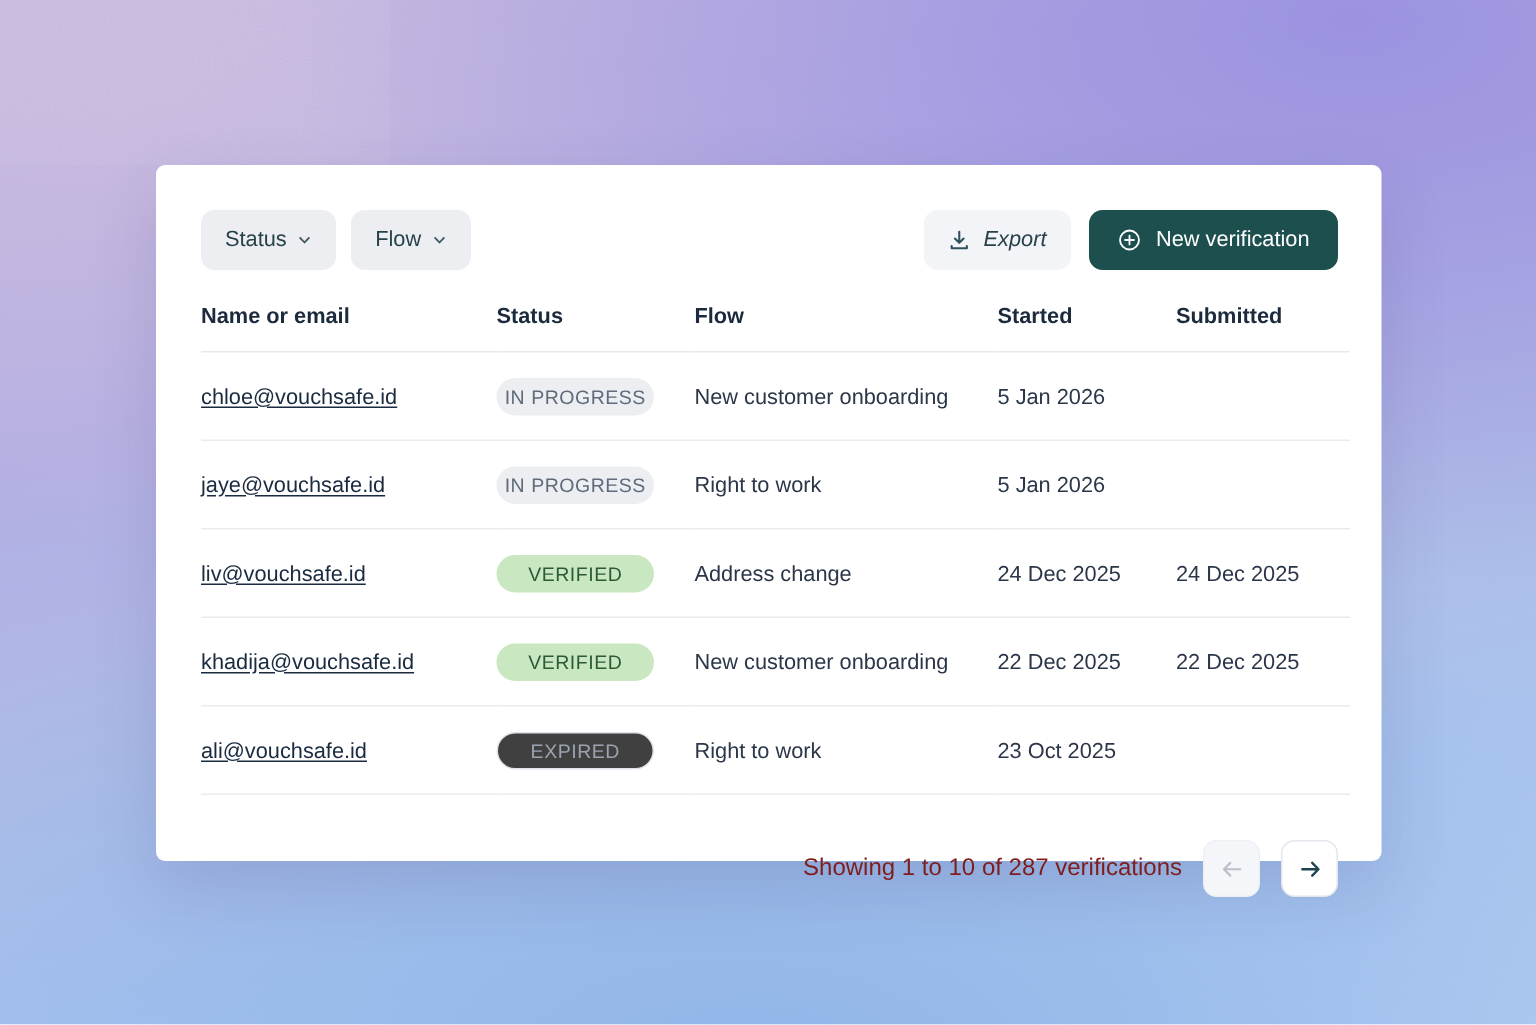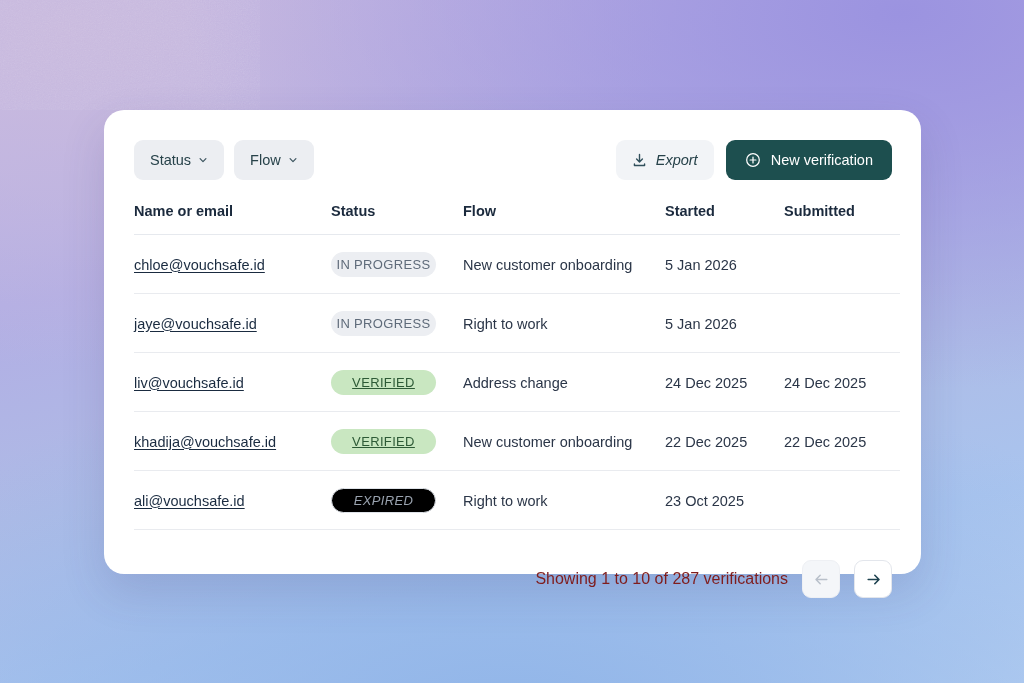--- a/index.html
+++ b/index.html
@@ -33,21 +33,21 @@
   }
 
   
   .card {
     position: absolute;
     left: 104px;
     top: 110px;
     width: 817px;
     height: 464px;
     background: #ffffff;
-    border-radius: 20px;
+    border-radius: 6px;
     box-shadow: 0 18px 44px rgba(60,55,110,.16);
     padding: 30px 29px 0 30px;
   }
 
   
   .toolbar {
     display: flex;
     align-items: center;
     height: 40px;
   }
@@ -150,22 +150,22 @@
     align-items: center;
     justify-content: center;
     width: 105px;
     height: 25px;
     border-radius: 13px;
     font-size: 13px;
     letter-spacing: .35px;
     white-space: nowrap;
   }
   .badge-progress { background: #eceef2; color: #5f6b7a; }
-  .badge-verified { background: #c9e7c1; color: #2d5a36; text-decoration: underline; }
-  .badge-expired  { background: #000000; color: #9aa3af; border: 1px solid #dfe3e9; font-style: italic; }
+  .badge-verified { background: #c9e7c1; color: #2d5a36; }
+  .badge-expired  { background: #404040; color: #9aa3af; border: 1px solid #dfe3e9; }
 
   
   .footer {
     display: flex;
     align-items: center;
     justify-content: flex-end;
     gap: 14px;
     margin-top: 30px;
   }
   .showing {

